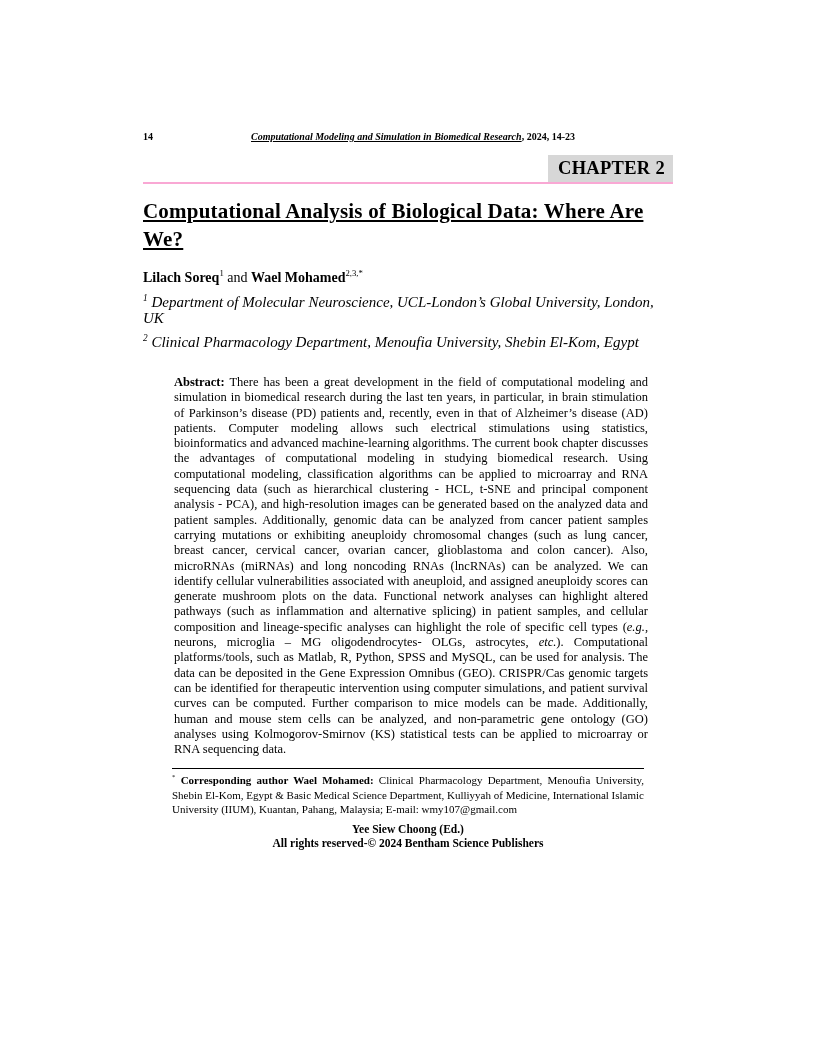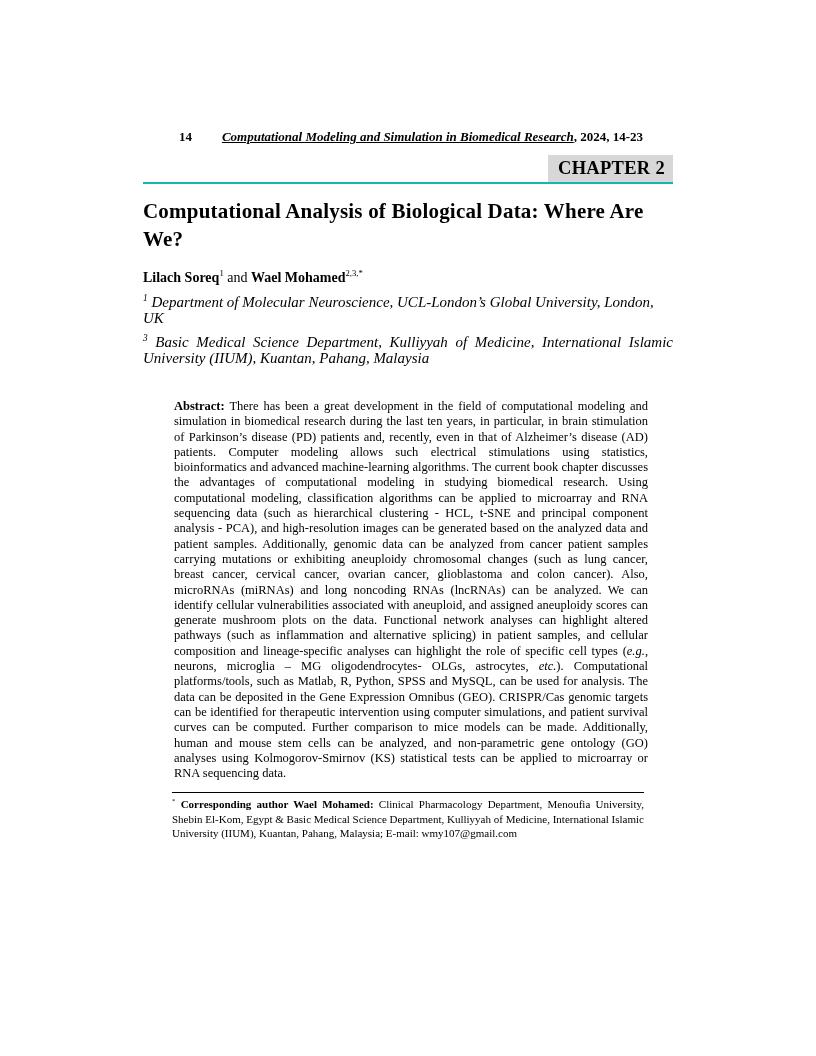--- a/index.html
+++ b/index.html
@@ -13,71 +13,71 @@
   }
   .content {
     position: absolute;
     left: 143px; top: 130px;
     width: 530px;
   }
   
   .running-head {
     display: flex;
     align-items: baseline;
-    font-size: 13px;
+    font-size: 10px;
     font-weight: bold;
     line-height: 14px;
-    margin-left: 36px;
   }
   .pagenum { flex: 0 0 auto; }
   .runhead-center { flex: 1 1 auto; text-align: center; }
   .runhead-title { font-style: italic; text-decoration: underline; }
   .runhead-suffix { font-style: normal; }
   
   .chapter-row {
     margin-top: 11px;
     text-align: right;
-    border-bottom: 2px solid #14b8a6;
+    border-bottom: 2px solid #f9a8d4;
     line-height: 0;
   }
   .chapter-label {
     display: inline-block;
     font-weight: bold;
     font-size: 18.5px;
     line-height: 22px;
     padding: 2px 8px 3px 10px;
     letter-spacing: 0.3px;
   }
   
   .title {
     margin: 13px 0 16px 0;
     font-size: 21px;
     line-height: 28px;
     font-weight: bold;
     letter-spacing: 0.2px;
+    text-decoration: underline;
   }
   
   .authors {
     margin: 13px 0 0 0;
     font-size: 14px;
     line-height: 17px;
   }
   .authors b { font-weight: bold; }
   sup { font-size: 62%; vertical-align: super; line-height: 0; }
   
   .affil {
     margin: 8px 0 0 0;
     font-style: italic;
     font-size: 15px;
     line-height: 16px;
   }
   .affil.justify { text-align: justify; }
   
   .abstract {
-    margin: 33px 25px 0 31px;
+    margin: 25px 25px 0 31px;
     text-align: justify;
     font-size: 12.5px;
     line-height: 15.3px;
   }
   .abstract .lbl { font-weight: bold; }
   .abstract .it { font-style: italic; }
   
   .footnote {
     margin: 11px 29px 0 29px;
     border-top: 1.5px solid #000;
@@ -110,22 +110,26 @@
     <div class="chapter-row">
       <span class="chapter-label" style="background: rgb(215, 215, 215);">CHAPTER 2</span>
     </div>
 
     <h1 class="title">Computational Analysis of Biological Data: Where Are We?</h1>
 
     <p class="authors"><b>Lilach Soreq</b><sup>1</sup><span> and </span><b>Wael Mohamed</b><sup>2,3,*</sup></p>
 
     <p class="affil"><sup>1</sup><span> Department of Molecular Neuroscience, UCL-London’s Global University, London, UK</span></p>
 
+    <p class="affil"><sup>2</sup><span> Clinical Pharmacology Department, Menoufia University, Shebin El-Kom, Egypt</span></p>
 
-    <p class="affil justify"><sup>3</sup><span> Basic Medical Science Department, Kulliyyah of Medicine, International Islamic University (IIUM), Kuantan, Pahang, Malaysia</span></p>
 
     <div class="abstract"><span class="lbl">Abstract:</span><span> There has been a great development in the field of computational modeling and simulation in biomedical research during the last ten years, in particular, in brain stimulation of Parkinson’s disease (PD) patients and, recently, even in that of Alzheimer’s disease (AD) patients. Computer modeling allows such electrical stimulations using statistics, bioinformatics and advanced machine-learning algorithms. The current book chapter discusses the advantages of computational modeling in studying biomedical research. Using computational modeling, classification algorithms can be applied to microarray and RNA sequencing data (such as hierarchical clustering - HCL, t-SNE and principal component analysis - PCA), and high-resolution images can be generated based on the analyzed data and patient samples. Additionally, genomic data can be analyzed from cancer patient samples carrying mutations or exhibiting aneuploidy chromosomal changes (such as lung cancer, breast cancer, cervical cancer, ovarian cancer, glioblastoma and colon cancer). Also, microRNAs (miRNAs) and long noncoding RNAs (lncRNAs) can be analyzed. We can identify cellular vulnerabilities associated with aneuploid, and assigned aneuploidy scores can generate mushroom plots on the data. Functional network analyses can highlight altered pathways (such as inflammation and alternative splicing) in patient samples, and cellular composition and lineage-specific analyses can highlight the role of specific cell types (</span><span class="it">e.g.</span><span>, neurons, microglia – MG oligodendrocytes- OLGs, astrocytes, </span><span class="it">etc.</span><span>). Computational platforms/tools, such as Matlab, R, Python, SPSS and MySQL, can be used for analysis. The data can be deposited in the Gene Expression Omnibus (GEO). CRISPR/Cas genomic targets can be identified for therapeutic intervention using computer simulations, and patient survival curves can be computed. Further comparison to mice models can be made. Additionally, human and mouse stem cells can be analyzed, and non-parametric gene ontology (GO) analyses using Kolmogorov-Smirnov (KS) statistical tests can be applied to microarray or RNA sequencing data.</span></div>
 
     <div class="footnote"><sup>*</sup><span class="lbl"> Corresponding author Wael Mohamed:</span><span> Clinical Pharmacology Department, Menoufia University, Shebin El-Kom, Egypt &amp; Basic Medical Science Department, Kulliyyah of Medicine, International Islamic University (IIUM), Kuantan, Pahang, Malaysia; E-mail: wmy107@gmail.com</span></div>
 
+    <div class="imprint">
+      <div>Yee Siew Choong (Ed.)</div>
+      <div>All rights reserved-© 2024 Bentham Science Publishers</div>
+    </div>
 
   </div>
 </div>
 
 </body></html>

